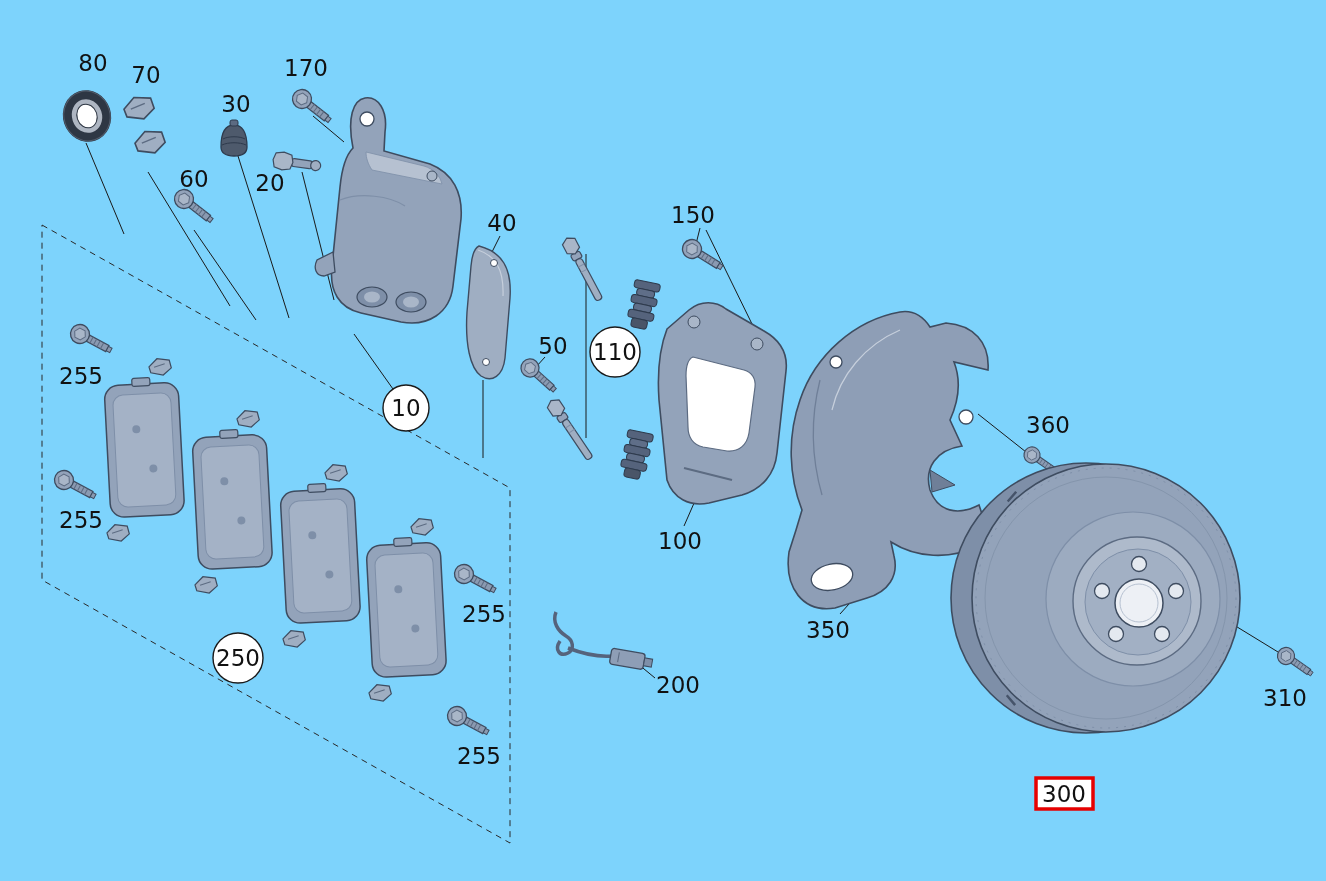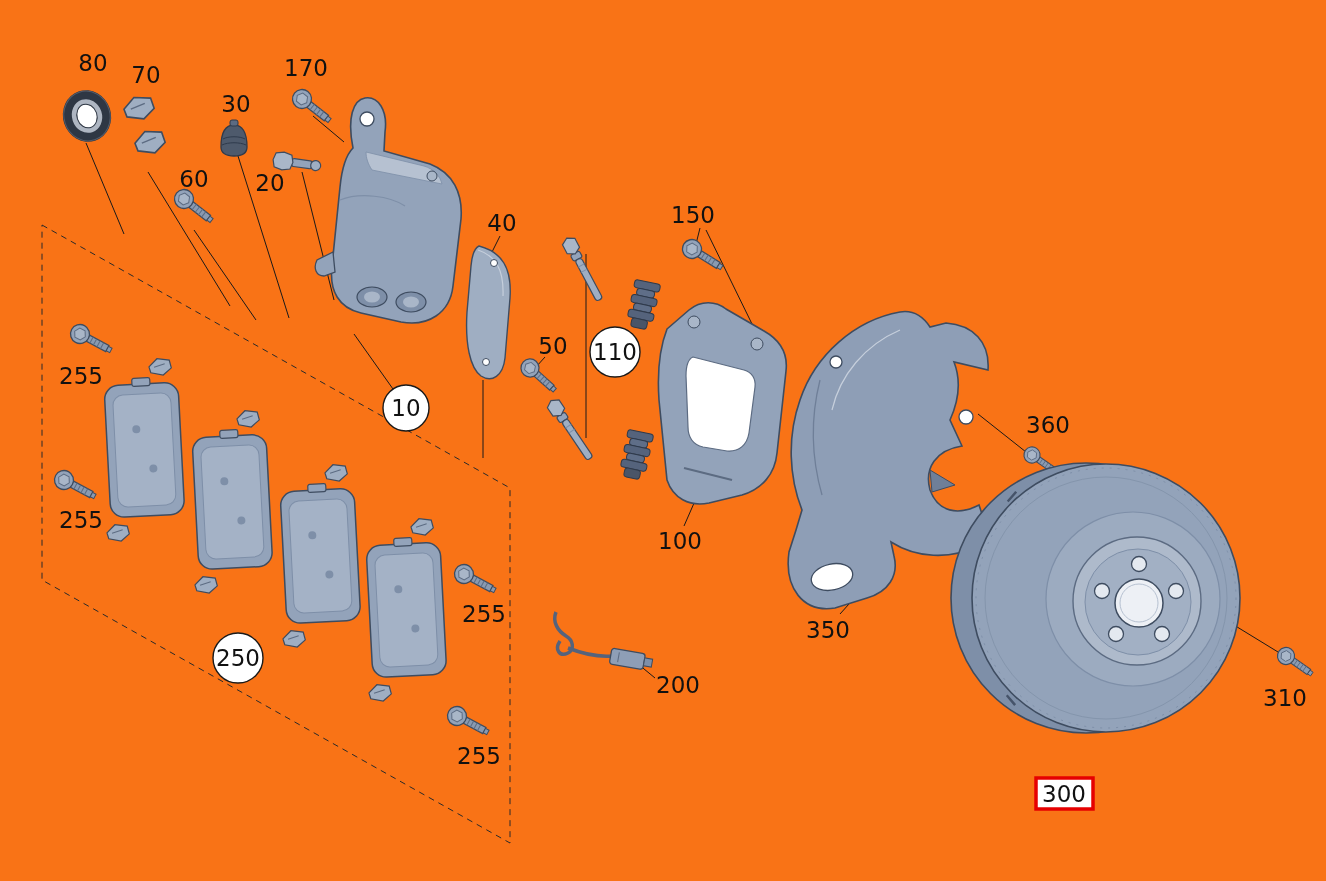--- a/index.html
+++ b/index.html
@@ -1,16 +1,16 @@
 <!DOCTYPE html>
 <html><head>
 <meta charset="utf-8">
 <style>
   html,body{margin:0;padding:0;background:#ffffff;}
-  .stage{position:relative;width:1326px;height:881px;background:#f97316;overflow:hidden;
+  .stage{position:relative;width:1326px;height:881px;background:#7dd3fc;overflow:hidden;
          font-family:"DejaVu Sans","Liberation Sans",sans-serif;}
   svg{position:absolute;left:0;top:0;}
   text.lbl{font-family:"DejaVu Sans","Liberation Sans",sans-serif;font-size:23px;fill:#111111;}
   .leader{stroke:#1a1a1a;stroke-width:1;fill:none;}
   .callout-circle{fill:#ffffff;stroke:#1a1a1a;stroke-width:1.4;}
 </style>
 </head>
 <body>
 
 <div class="stage">

